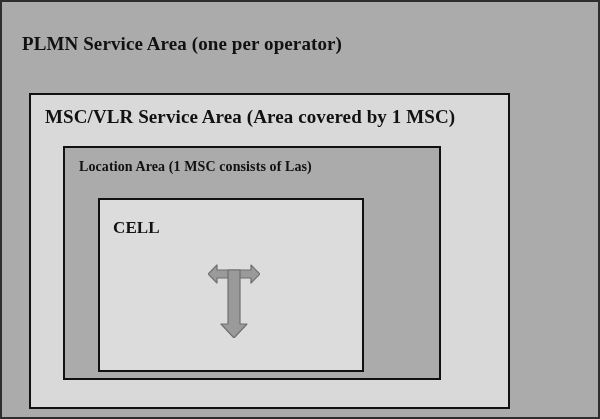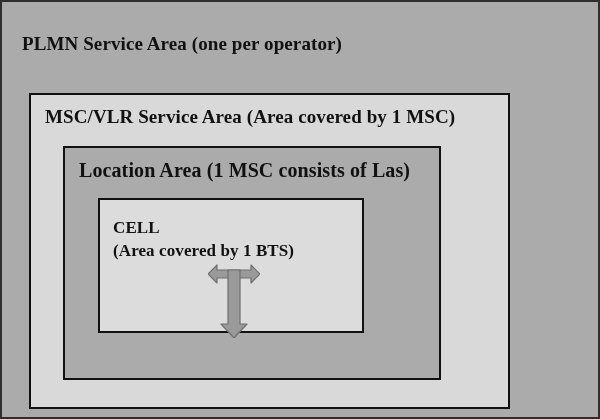--- a/index.html
+++ b/index.html
@@ -52,21 +52,21 @@
     top: 51px;
     width: 378px;
     height: 234px;
     background: #ababab;
   }
 
   #cell-area {
     left: 33px;
     top: 50px;
     width: 266px;
-    height: 135px;
+    height: 174px;
     background: #dcdcdc;
   }
 
   
   .area-label {
     position: absolute;
     color: #111111;
     font-weight: 700;
     letter-spacing: 0.1px;
     white-space: nowrap;
@@ -81,21 +81,21 @@
 
   #msc-vlr-label {
     left: 14px;
     top: 10px;
     font-size: 19px;
   }
 
   #location-label {
     left: 14px;
     top: 10px;
-    font-size: 20px;
+    font-size: 14px;
   }
 
   #cell-label {
     left: 13px;
     top: 18px;
     font-size: 17px;
   }
 
   #cell-label .cell-line-2 {
     display: block;
@@ -125,21 +125,20 @@
       <div class="area-label" id="msc-vlr-label">MSC/VLR Service Area  (Area covered by 1 MSC)</div>
 
       <div class="area-box" id="location-area">
 
         <div class="area-label" id="location-label">Location Area (1 MSC consists of Las)</div>
 
         <div class="area-box" id="cell-area">
 
           <div class="area-label" id="cell-label">
             <span class="cell-line-1">CELL</span>
-            <span class="cell-line-2">(Area covered by 1 BTS)</span>
           </div>
 
           <div id="antenna-icon">
             <svg width="52" height="76" viewBox="0 0 52 76" xmlns="http://www.w3.org/2000/svg">
               <g fill="#9a9a9a" stroke="#6f6f6f" stroke-width="1.2" stroke-linejoin="round">
 
                 <polygon points="0,12 9,3 9,8 43,8 43,3 52,12 43,21 43,16 9,16 9,21"></polygon>
 
                 <polygon points="20,8 32,8 32,62 39,62 26,76 13,62 20,62"></polygon>
               </g>

